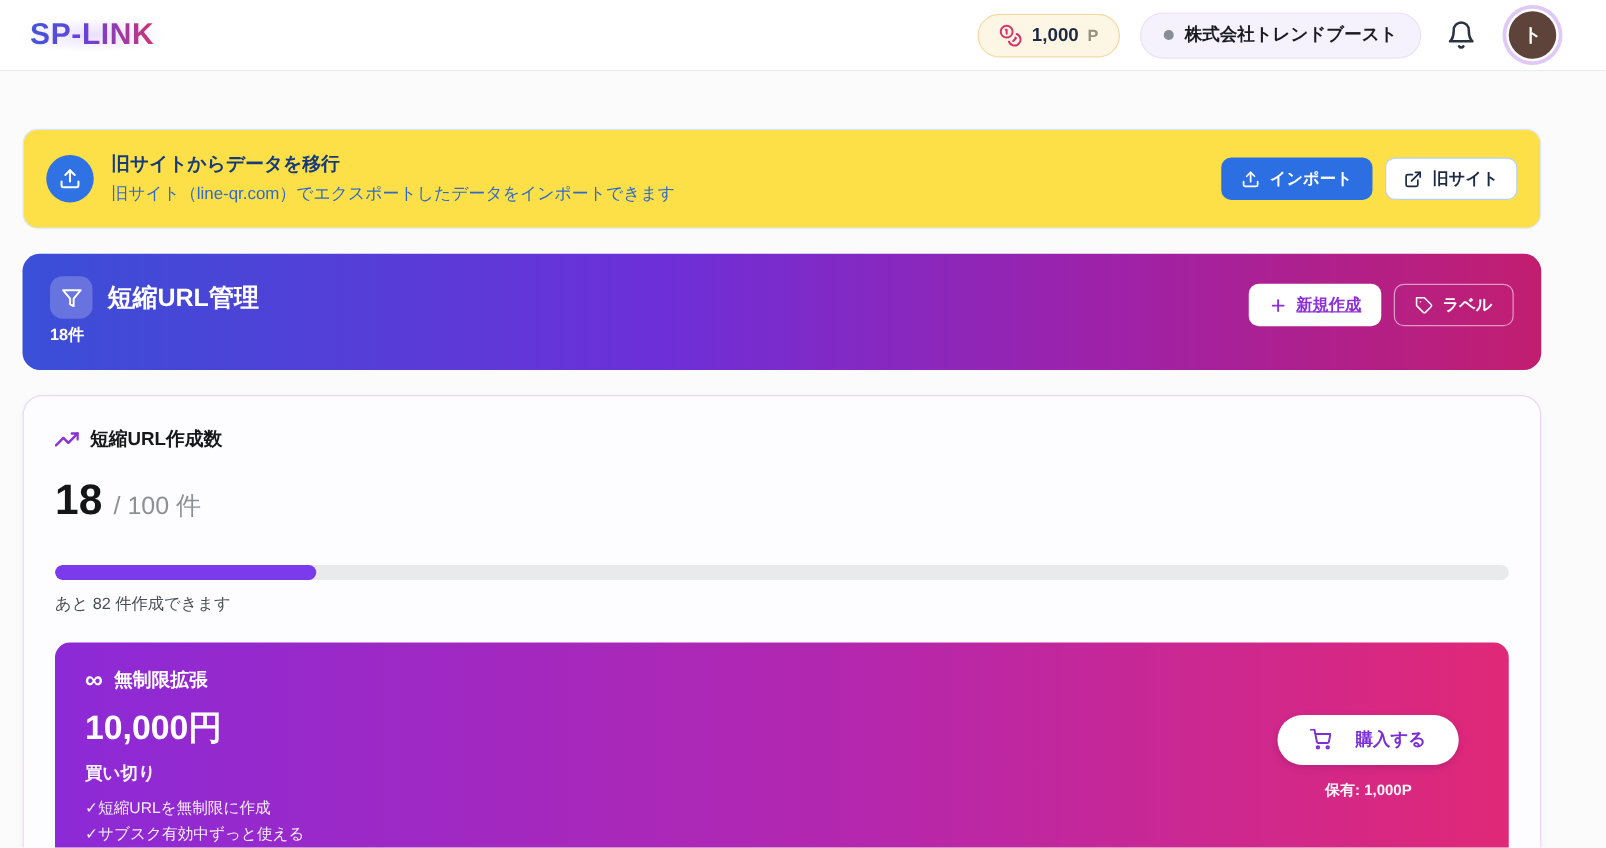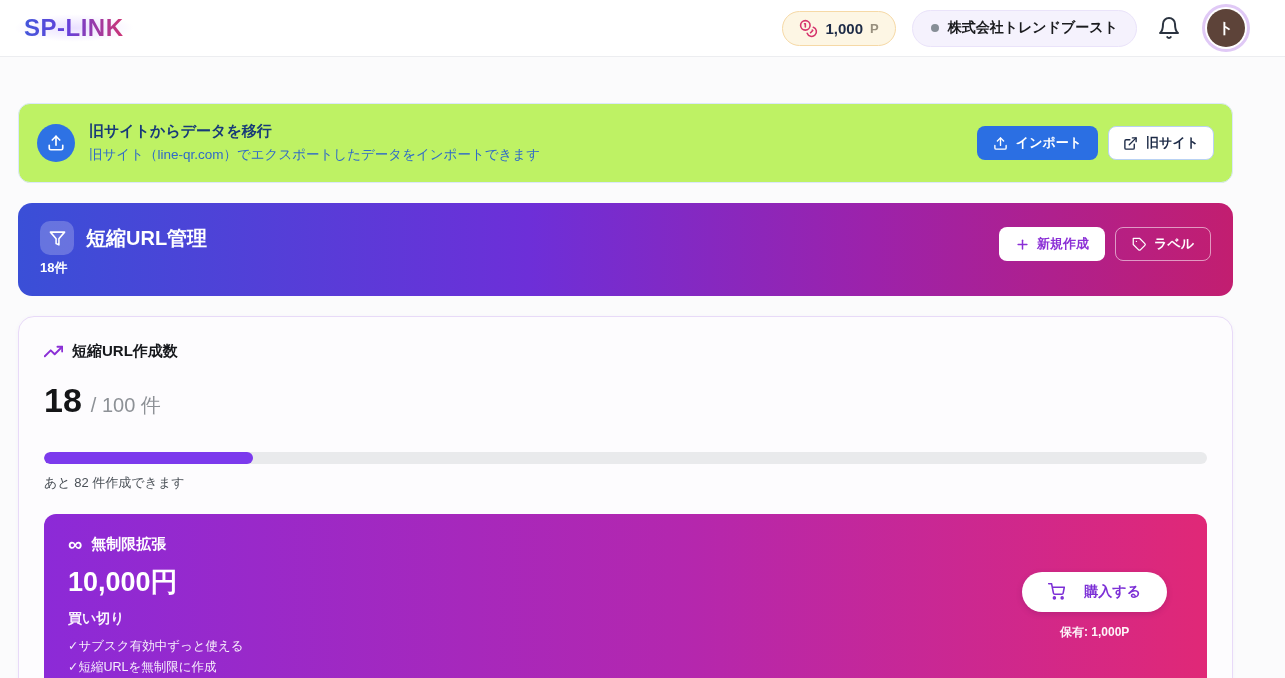--- a/index.html
+++ b/index.html
@@ -49,21 +49,21 @@
     display:flex; align-items:center; justify-content:center; cursor:pointer;
     box-shadow:0 0 0 2px #ffffff, 0 0 0 5px #e0c9f6;
     margin-left:6px;
   }
 
   
   .content { width:1215px; margin:46px 0 0 18px; }
 
   
   .migration-banner {
-    background:#bef264; border:1px solid #dbe8fb; border-radius:12px;
+    background:#fde047; border:1px solid #dbe8fb; border-radius:12px;
     padding:18px 18px; display:flex; align-items:center; justify-content:space-between;
     margin-bottom:20px;
   }
   .migration-left { display:flex; align-items:center; gap:14px; }
   .migration-icon {
     width:38px; height:38px; border-radius:50%; background:#2e72e4; color:#fff;
     display:flex; align-items:center; justify-content:center; flex:none;
   }
   .migration-title { font-size:15px; font-weight:700; color:#173a78; margin-bottom:5px; }
   .migration-desc { font-size:13.5px; color:#2f6ac8; }
@@ -90,21 +90,21 @@
   .filter-iconbox {
     width:34px; height:34px; border-radius:10px; background:rgba(255,255,255,.22);
     display:flex; align-items:center; justify-content:center; color:#fff;
   }
   .manager-title { font-size:20px; font-weight:700; color:#fff; }
   .manager-count { font-size:13px; font-weight:700; color:#fff; margin-top:4px; }
   .manager-actions { display:flex; align-items:center; gap:10px; margin-top:6px; }
   .btn-create {
     display:flex; align-items:center; gap:7px; height:34px; padding:0 16px;
     background:#ffffff; color:#8b2fd6; font-size:13px; font-weight:700;
-    border:none; border-radius:8px; cursor:pointer;
+    border:none; border-radius:8px; cursor:pointer;text-decoration:underline;
   }
   .btn-label {
     display:flex; align-items:center; gap:7px; height:34px; padding:0 16px;
     background:transparent; color:#fff; font-size:13px; font-weight:700;
     border:1px solid rgba(255,255,255,.55); border-radius:8px; cursor:pointer;
   }
 
   
   .usage-card {
     background:#fdfcfe; border:1.5px solid #e8daf8; border-radius:16px;
@@ -276,22 +276,22 @@
     <div class="promo-card">
       <div>
         <div class="promo-title-row">
           <span class="infinity">∞</span>
           <span class="promo-title">無制限拡張</span>
         </div>
         <div class="promo-price-row">
           <span class="promo-price">10,000円</span>
           <span class="promo-price-note">買い切り</span>
         </div>
+        <div class="promo-feature">✓短縮URLを無制限に作成</div>
         <div class="promo-feature">✓サブスク有効中ずっと使える</div>
-        <div class="promo-feature">✓短縮URLを無制限に作成</div>
       </div>
       <div class="promo-right">
         <button class="btn-buy">
           <span>
             <svg width="17" height="17" viewBox="0 0 24 24" fill="none" stroke="currentColor" stroke-width="2.2" stroke-linecap="round" stroke-linejoin="round">
                 <circle cx="9" cy="21" r="1.4"></circle>
                 <circle cx="20" cy="21" r="1.4"></circle>
                 <path d="M1 1h4l2.68 13.39a2 2 0 0 0 2 1.61h9.72a2 2 0 0 0 2-1.61L23 6H6"></path>
               </svg>
           </span>

